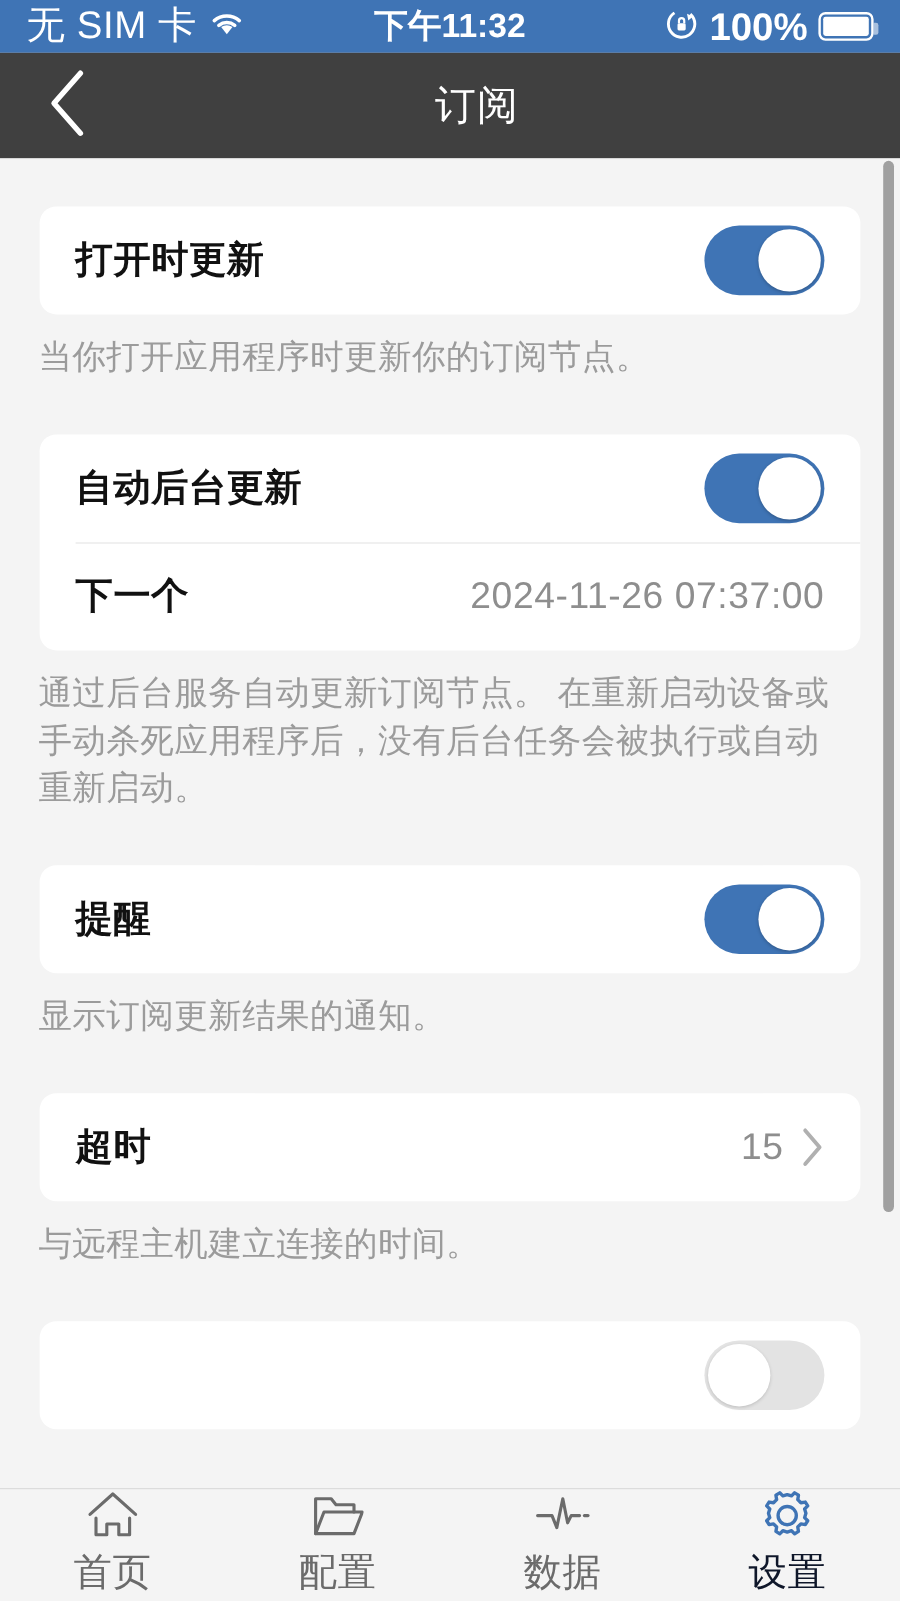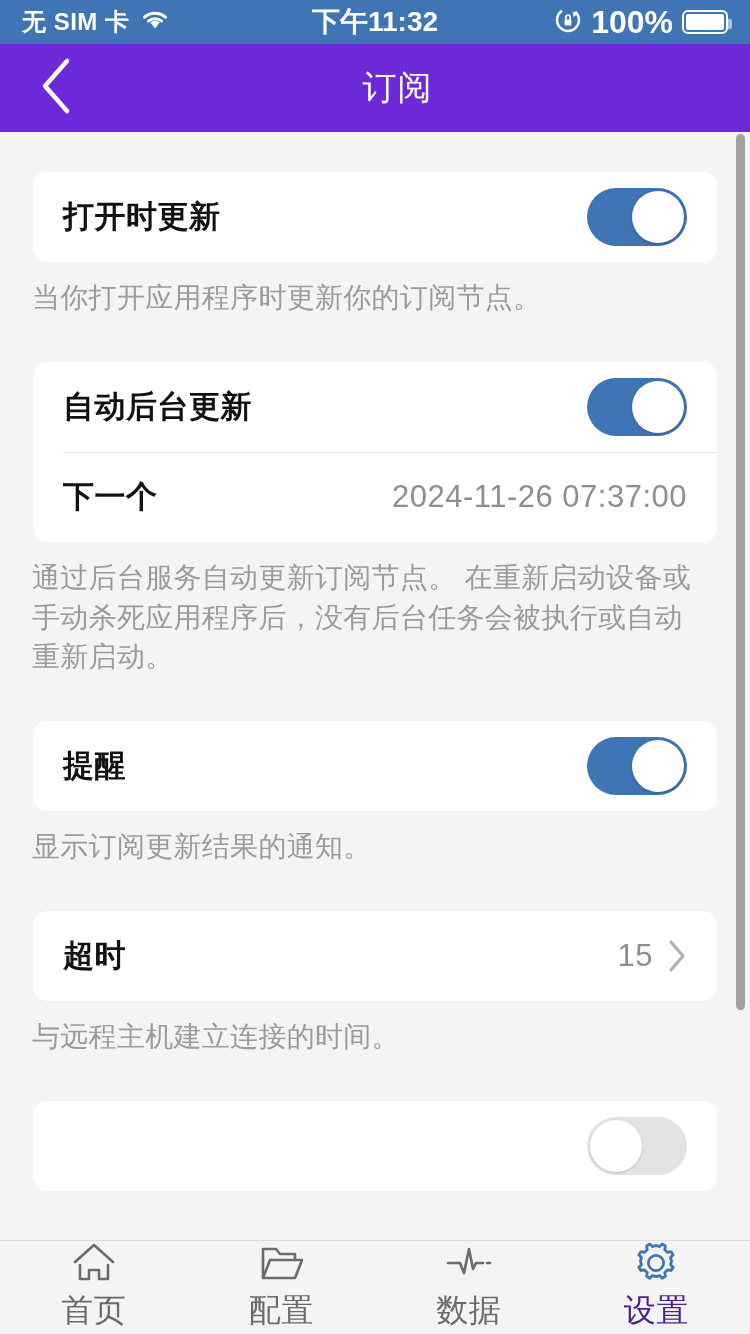--- a/index.html
+++ b/index.html
@@ -11,21 +11,21 @@
   }
   #app { position: relative; width: 750px; height: 1334px; background: #f4f4f4; }
 
   
   .statusbar {
     height: 44px; background: #3f74b5; color: #ffffff;
     display: flex; align-items: center; position: relative;
     padding: 0 22px;
   }
   .sb-left { display: flex; align-items: center; gap: 10px; }
-  .sb-carrier { font-size: 24px; font-weight: 700; letter-spacing: 0.5px; }
+  .sb-carrier { font-size: 32px; font-weight: 400; letter-spacing: 0.5px; }
   .sb-center {
     position: absolute; left: 0; right: 0; text-align: center;
     font-size: 28px; font-weight: 700; pointer-events: none;
   }
   .sb-right {
     margin-left: auto; display: flex; align-items: center; gap: 9px;
     position: relative; z-index: 2;
   }
   .sb-batt-text { font-size: 32px; font-weight: 600; }
   .batt {
@@ -33,21 +33,21 @@
     position: relative; display: flex; align-items: center; padding: 2px;
   }
   .batt::after {
     content: ""; position: absolute; right: -6px; top: 7px;
     width: 4px; height: 10px; background: #ffffff; border-radius: 0 2px 2px 0; opacity: .55;
   }
   .batt i { display: block; width: 100%; height: 100%; background: #ffffff; border-radius: 2px; }
 
   
   .navbar {
-    height: 88px; background: #6d28d9; position: relative;
+    height: 88px; background: #404040; position: relative;
     display: flex; align-items: center; padding-left: 45px;
   }
   .nav-back {
     position: absolute; left: 24px; top: 50%; transform: translateY(-50%);
     width: 64px; height: 64px; display: flex; align-items: center; justify-content: center;
     cursor: pointer;
   }
   .nav-title {
     width: 100%; text-align: center; color: #ffffff;
     font-size: 34px; font-weight: 400; letter-spacing: 1px;
@@ -109,21 +109,21 @@
   .tabbar {
     position: absolute; bottom: 0; left: 0; right: 0; height: 94px;
     background: #f4f4f4; border-top: 1px solid #dcdcdc;
     display: flex; align-items: center;
   }
   .tab {
     flex: 1; display: flex; flex-direction: column; align-items: center;
     justify-content: center; gap: 5px; cursor: pointer;
   }
   .tab-label { font-size: 32px; color: #6b6b6b; letter-spacing: .5px; }
-  .tab.active .tab-label { color: #4c1d95; }
+  .tab.active .tab-label { color: #0f172a; }
   .tab-icon { height: 42px; display: flex; align-items: center; justify-content: center; }
 </style>
 </head>
 <body>
 
 <div id="app">
 
   <div class="statusbar">
     <div class="sb-left">
       <span class="sb-carrier">无 SIM 卡</span>

